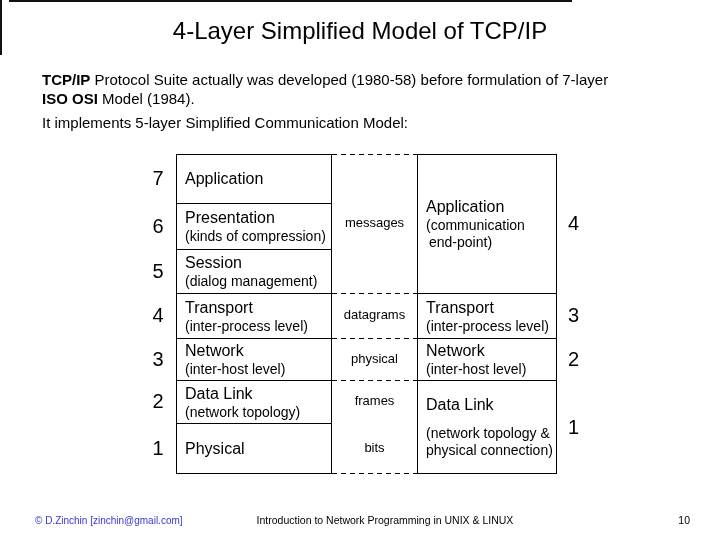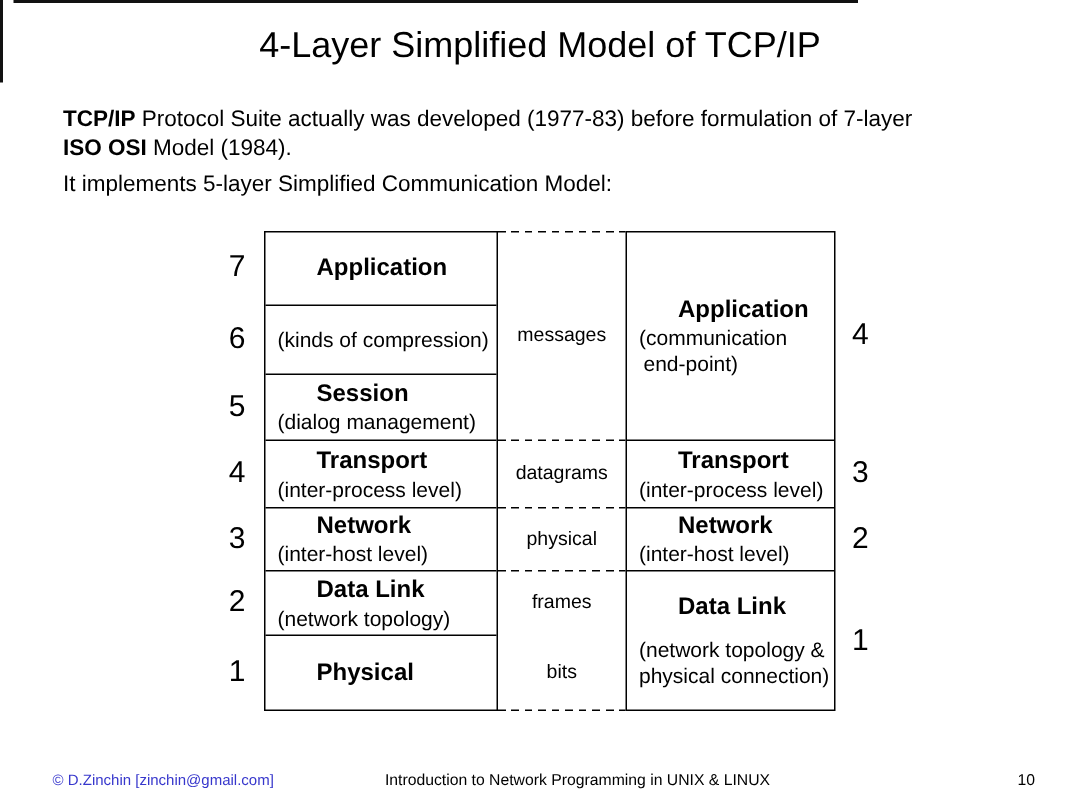--- a/index.html
+++ b/index.html
@@ -29,21 +29,21 @@
   .nl4{height:42px;}.nl5{height:43px;}.nl6{height:51px;}
 
   .osibox{left:36px;top:0;width:156px;height:320px;border:1px solid #000;box-sizing:border-box;}
   .tcpbox{left:277px;top:0;width:140px;height:320px;border:1px solid #000;box-sizing:border-box;}
   .cell{box-sizing:border-box;display:flex;flex-direction:column;justify-content:center;
         padding-left:8px;overflow:hidden;}
   .cell + .cell{border-top:1px solid #000;}
   .o0{height:48px;}.o1{height:46px;}.o2{height:44px;}.o3{height:45px;}
   .o4{height:42px;}.o5{height:43px;}.o6{height:50px;}
   .t0{height:138px;}.t1{height:45px;}.t2{height:42px;}.t3{height:93px;}
-  .lname{font-size:16px;font-weight:bold;line-height:20px;margin-left:26px;}
+  .lname{font-size:16px;font-weight:normal;line-height:20px;}
   .lsub{font-size:14px;line-height:17px;}
   .gap10{margin-top:10px;}
   .ind3{margin-left:3px;}
 
   .midcol{left:192px;top:0;width:85px;height:320px;}
   .dash{left:0;width:85px;height:1px;
         background:repeating-linear-gradient(90deg,#000 0 5px,transparent 5px 9px);}
   .d0{top:0;}.d1{top:139px;}.d2{top:184px;}.d3{top:226px;}.d4{top:319px;}
   .unit{left:0;width:85px;text-align:center;font-size:13px;line-height:16px;}
   .u0{top:61px;}.u1{top:153px;}.u2{top:197px;}.u3{top:239px;}.u4{top:286px;}
@@ -59,21 +59,21 @@
 </style>
 </head>
 <body>
 
 <div>
   <div class="abs edge-top"></div>
   <div class="abs edge-left"></div>
 
   <h1 class="abs title">4-Layer Simplified Model of TCP/IP</h1>
 
-  <p class="abs bodyline l1"><b>TCP/IP</b><span> Protocol Suite actually was developed (1977-83) before formulation of 7-layer</span></p>
+  <p class="abs bodyline l1"><b>TCP/IP</b><span> Protocol Suite actually was developed (1980-58) before formulation of 7-layer</span></p>
 
   <p class="abs bodyline l2"><b>ISO OSI</b><span> Model (1984).</span></p>
 
   <p class="abs bodyline subtitle">It implements 5-layer Simplified Communication Model:</p>
 
   <div class="abs diagram">
 
     <div class="abs numcol-left">
       <div class="nl0">7</div>
       <div class="nl1">6</div>
@@ -82,20 +82,21 @@
       <div class="nl4">3</div>
       <div class="nl5">2</div>
       <div class="nl6">1</div>
     </div>
 
     <div class="abs osibox">
       <div class="cell o0">
         <span class="lname">Application</span>
       </div>
       <div class="cell o1">
+        <span class="lname">Presentation</span>
         <span class="lsub">(kinds of compression)</span>
       </div>
       <div class="cell o2">
         <span class="lname">Session</span>
         <span class="lsub">(dialog management)</span>
       </div>
       <div class="cell o3">
         <span class="lname">Transport</span>
         <span class="lsub">(inter-process level)</span>
       </div>

